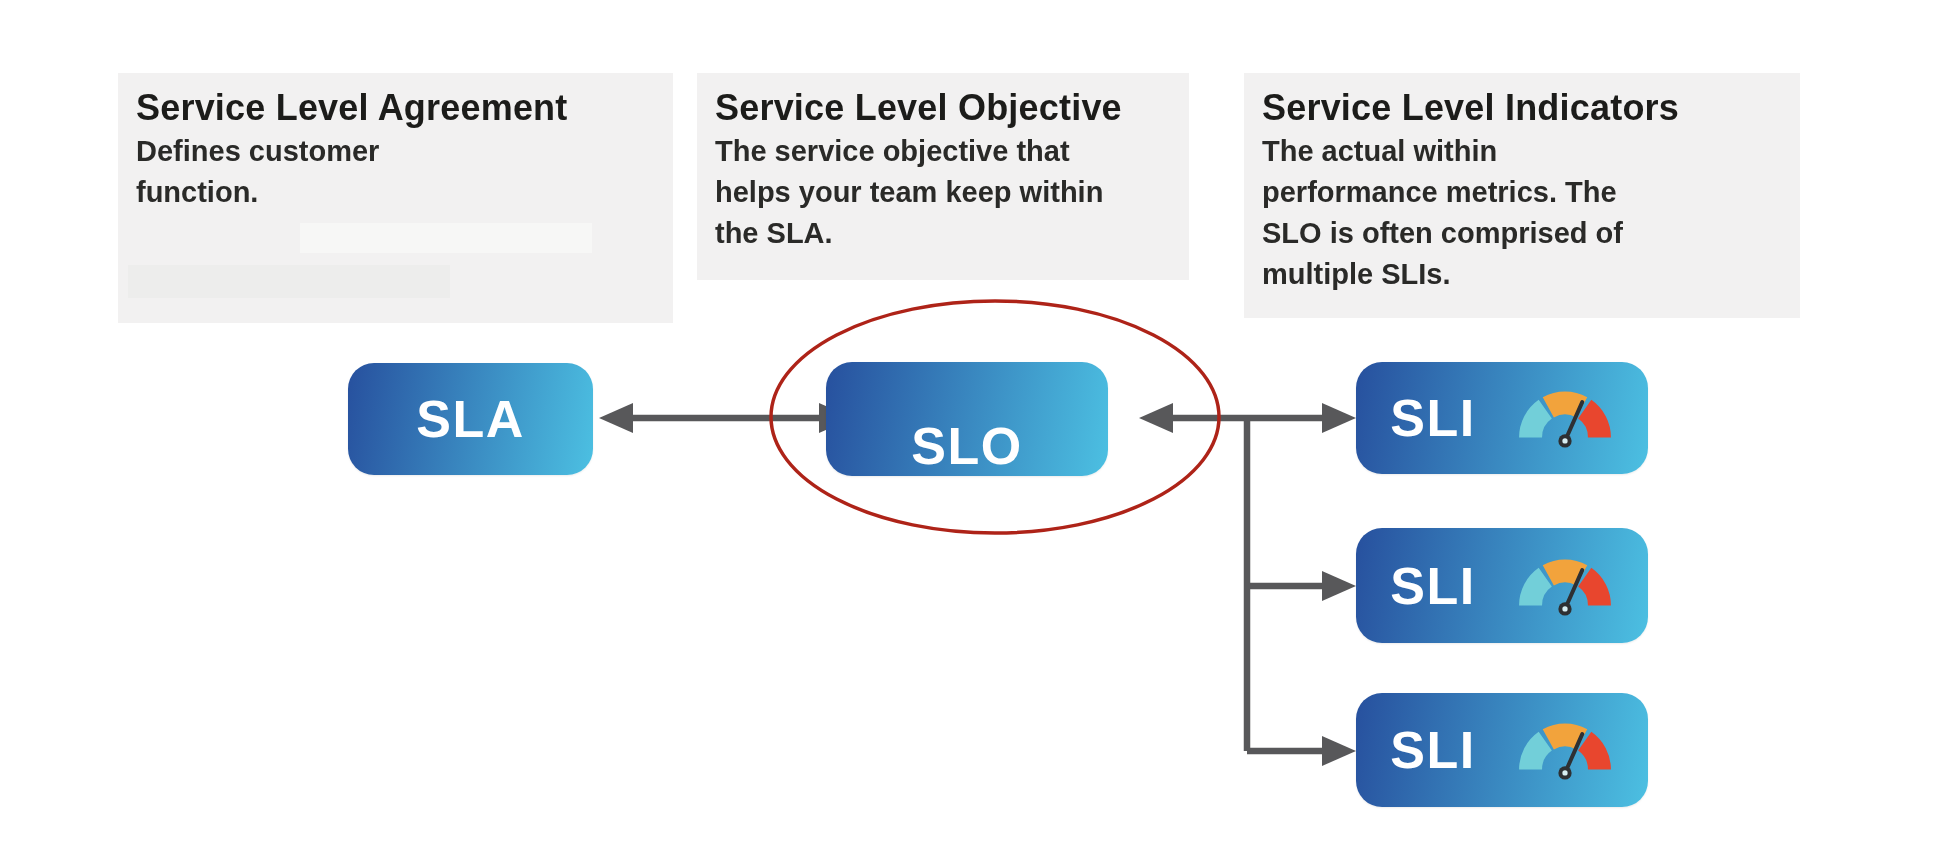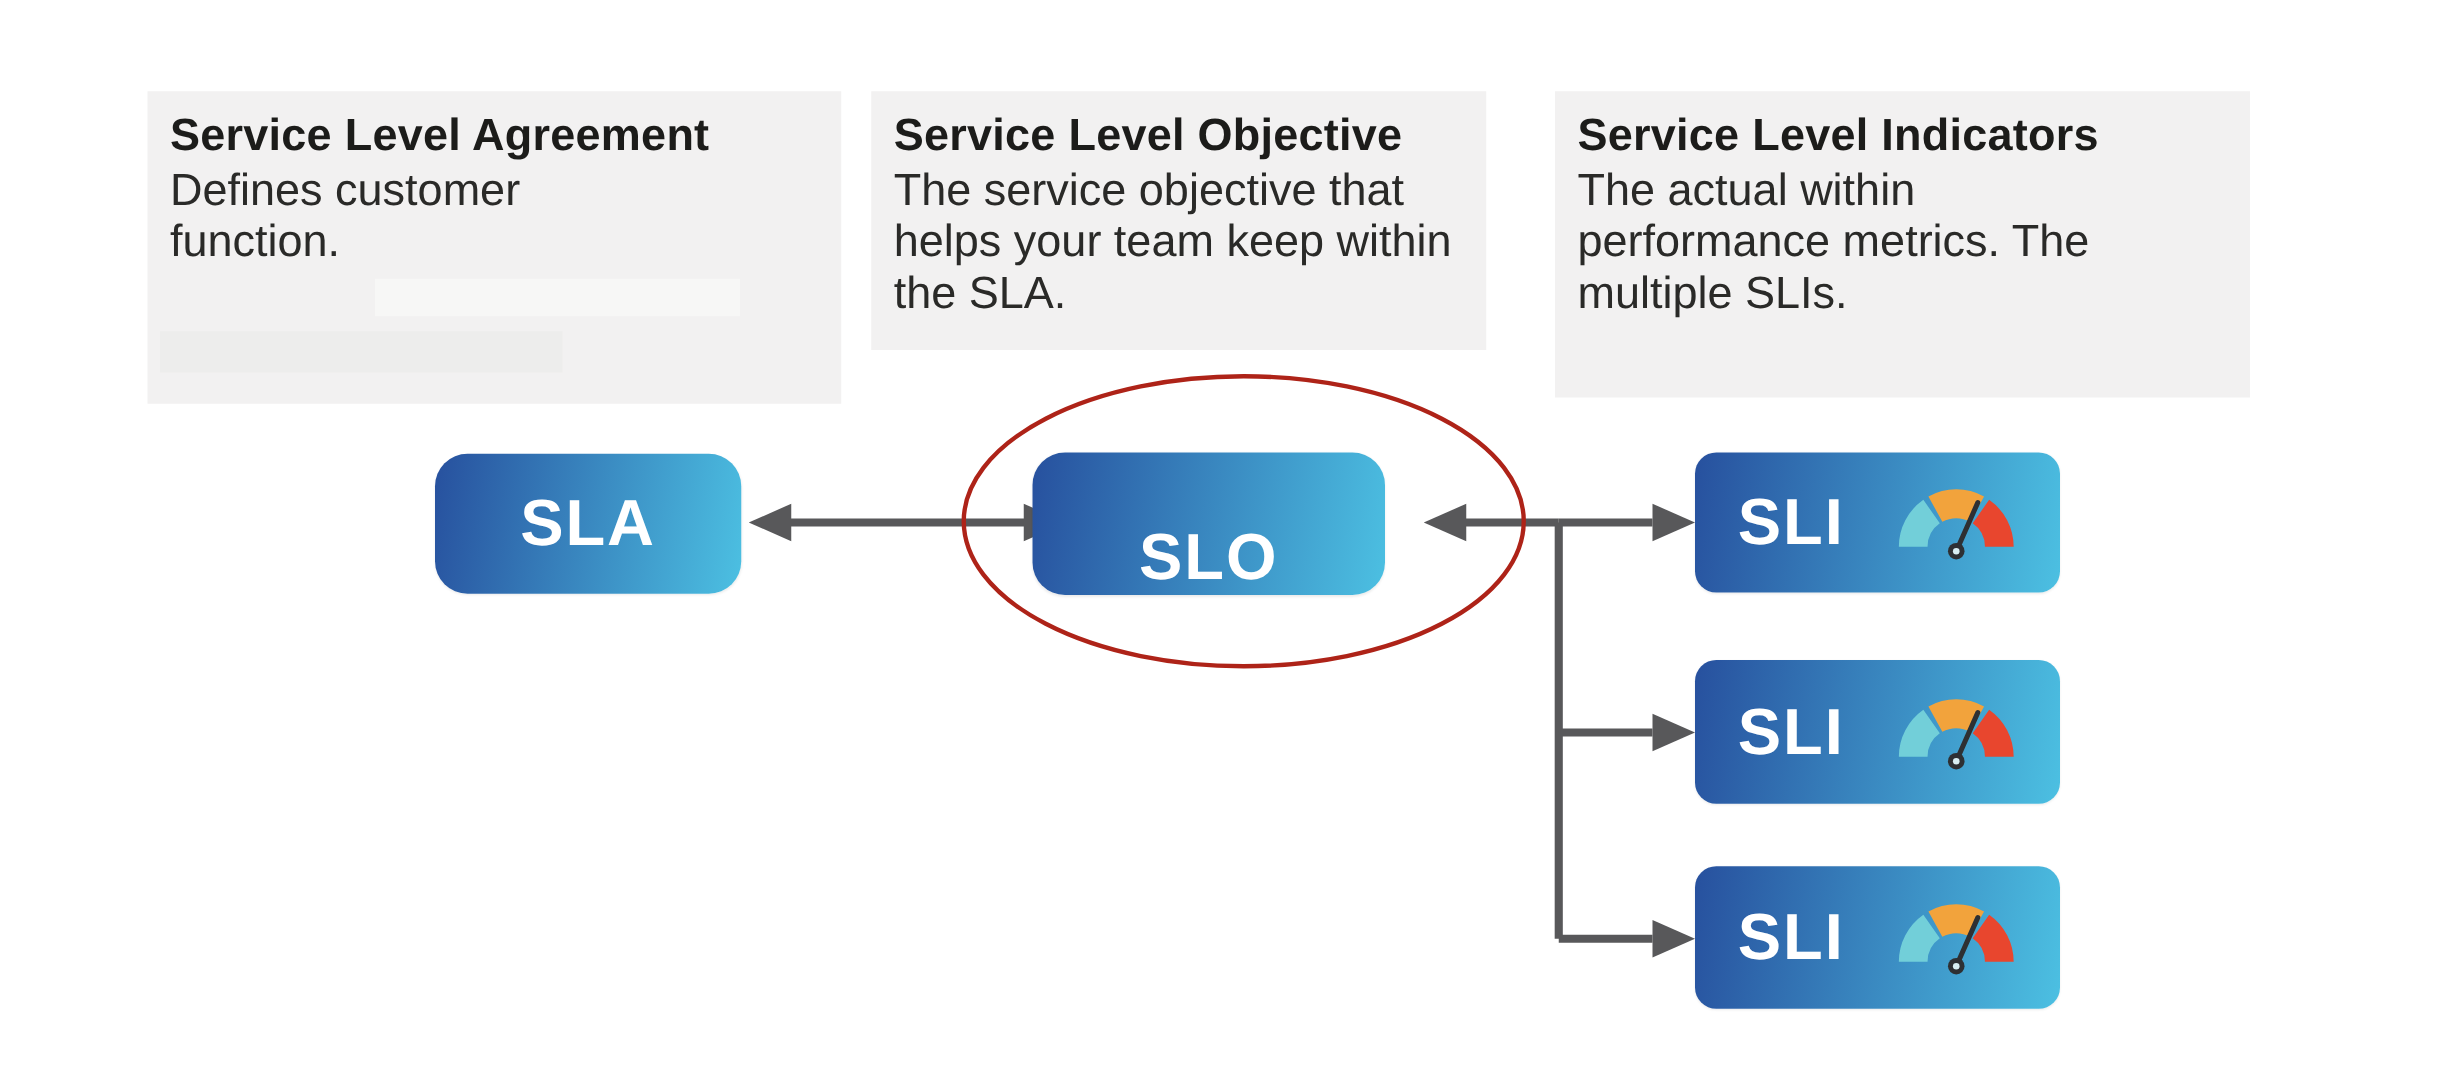--- a/index.html
+++ b/index.html
@@ -10,21 +10,21 @@
   
   .panel{
     position:absolute;top:73px;background:var(--panel-bg,#f2f1f1);
     padding:12px 18px;box-sizing:border-box;
   }
   .panel-title{
     margin:0;font-size:36px;line-height:46px;font-weight:700;color:#1c1c1a;
     letter-spacing:.2px;white-space:nowrap;
   }
   .panel-line{
-    font-size:36px;line-height:41px;font-weight:400;color:#2a2a28;white-space:nowrap;
+    font-size:29px;line-height:41px;font-weight:700;color:#2a2a28;white-space:nowrap;
   }
   #panel-sla{left:118px;width:555px;height:250px;}
   #panel-slo{left:697px;width:492px;height:207px;}
   #panel-sli{left:1244px;width:556px;height:245px;}
   .redact{position:absolute;}
   .redact-1{left:182px;top:150px;width:292px;height:30px;background:#f7f7f6;}
   .redact-2{left:10px;top:192px;width:322px;height:33px;background:#ededec;}
   
   .connectors{position:absolute;left:0;top:0;z-index:1;}
   
@@ -32,21 +32,21 @@
     position:absolute;z-index:2;border-radius:26px;
     background:linear-gradient(100deg,var(--node-gradient-start,#27509e) 0%,var(--node-gradient-end,#4cc0e2) 100%);
     display:flex;align-items:center;justify-content:center;
     box-shadow:0 1px 2px rgba(0,0,0,.08);
   }
   .node-label{
     color:var(--node-text,#ffffff);font-size:52px;font-weight:700;letter-spacing:1.5px;
   }
   #node-sla{left:348px;top:363px;width:245px;height:112px;}
   #node-slo{left:826px;top:362px;width:282px;height:114px;align-items:flex-end;}
-  .node-sli{left:1356px;width:288px;gap:36px;padding-left:4px;border-radius:17px;}
+  .node-sli{left:1356px;width:288px;gap:36px;padding-left:4px;}
   #node-sli-1{top:362px;height:112px;}
   #node-sli-2{top:528px;height:115px;}
   #node-sli-3{top:693px;height:114px;}
   .gauge{display:block;}
 </style>
 </head>
 <body>
 
 <div class="stage">
 
@@ -62,20 +62,21 @@
     <h3 class="panel-title">Service Level Objective</h3>
     <div class="panel-line">The service objective that</div>
     <div class="panel-line">helps your team keep within</div>
     <div class="panel-line">the SLA.</div>
   </section>
 
   <section class="panel" id="panel-sli">
     <h3 class="panel-title">Service Level Indicators</h3>
     <div class="panel-line">The actual within</div>
     <div class="panel-line">performance metrics. The</div>
+    <div class="panel-line">SLO is often comprised of</div>
     <div class="panel-line">multiple SLIs.</div>
   </section>
 
   <svg class="connectors" width="1960" height="862" viewBox="0 0 1960 862">
     <g stroke="#58585a" stroke-width="6.5" fill="none">
 
       <line x1="628" y1="418" x2="824" y2="418"></line>
 
       <line x1="1168" y1="418" x2="1247" y2="418"></line>
 

